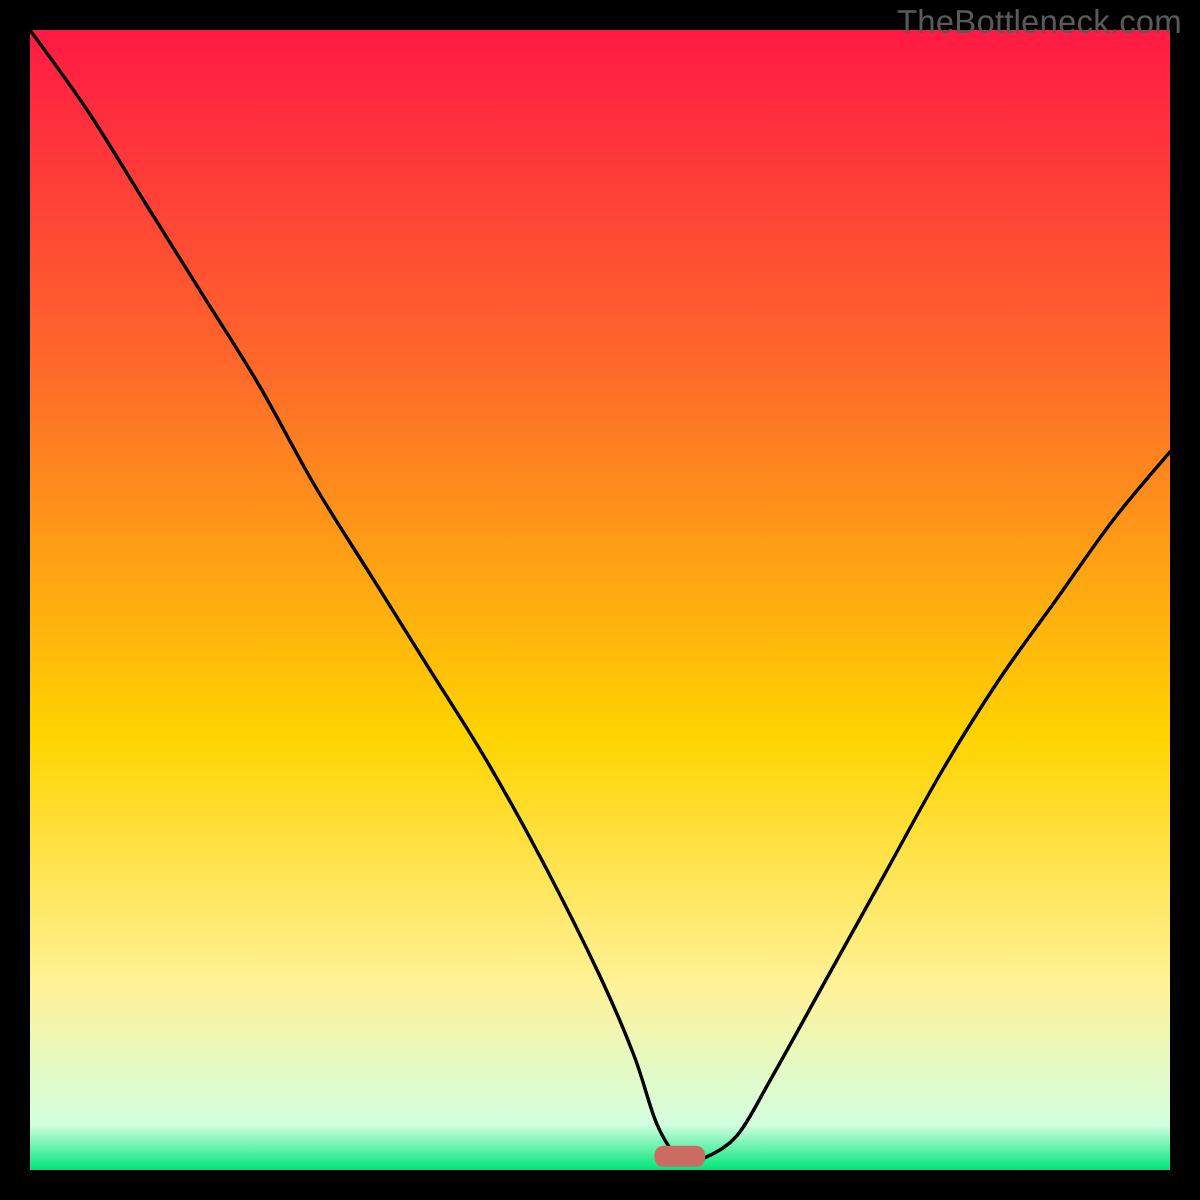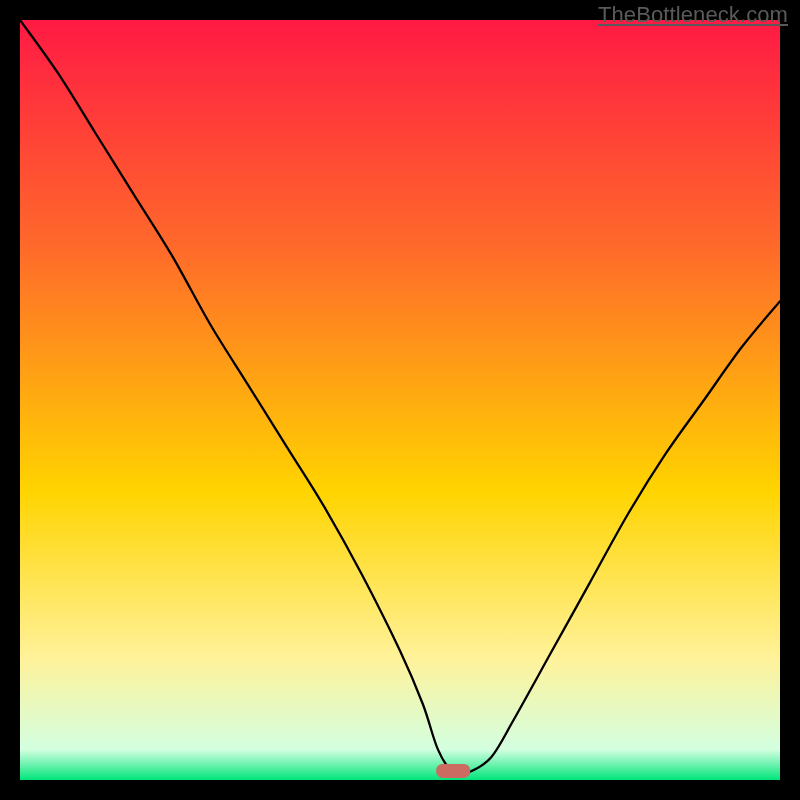--- a/index.html
+++ b/index.html
@@ -19,21 +19,20 @@
   }
   .watermark {
     position: absolute;
     top: 2px;
     right: 12px;
     color: #5a5a5a;
     font-size: 22px;
     font-weight: 500;
     letter-spacing: 0.1px;
     z-index: 10;
-    text-decoration: underline;
   }
   svg { display: block; }
 </style>
 </head>
 <body>
 
 <div class="watermark">TheBottleneck.com</div>
 
 <div class="plot-area">
   <svg id="chart-svg" width="760" height="760" viewBox="0 0 760 760" preserveAspectRatio="none">

